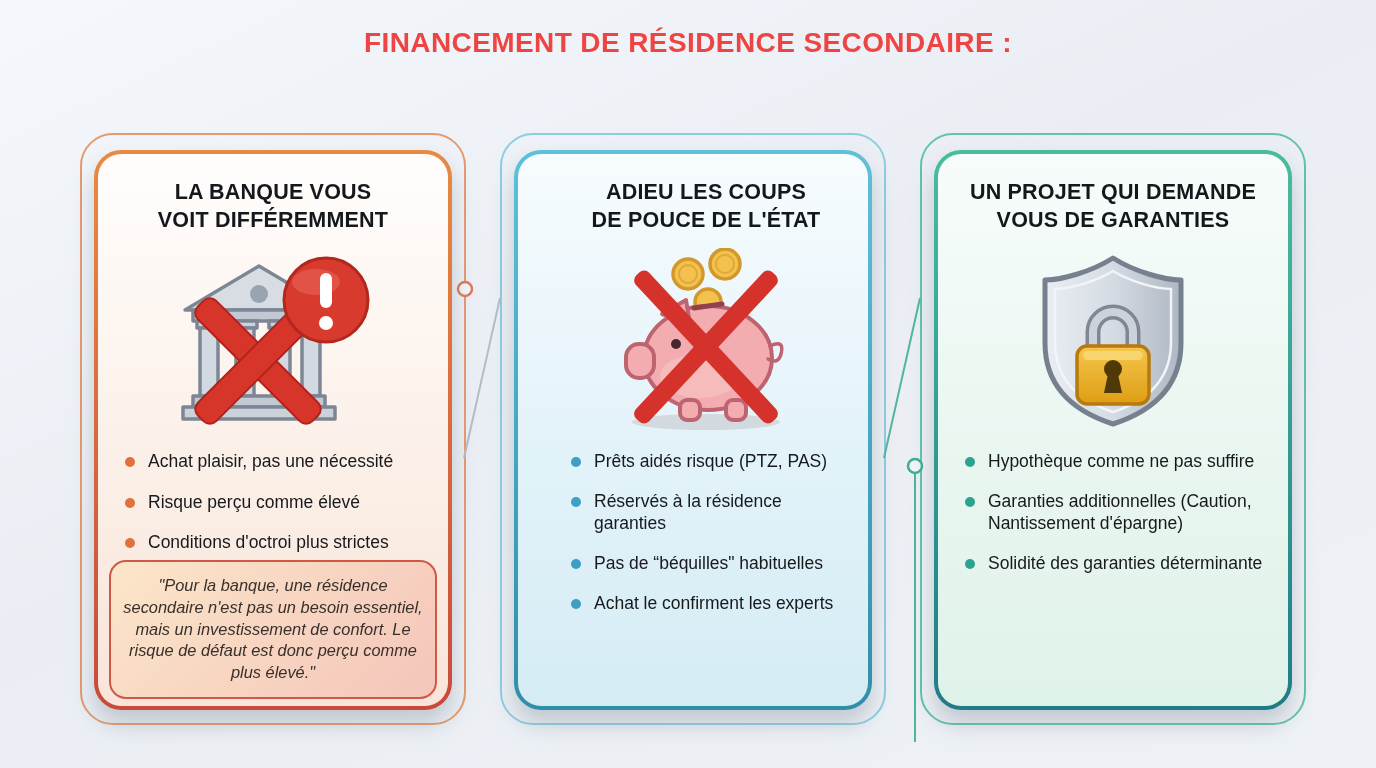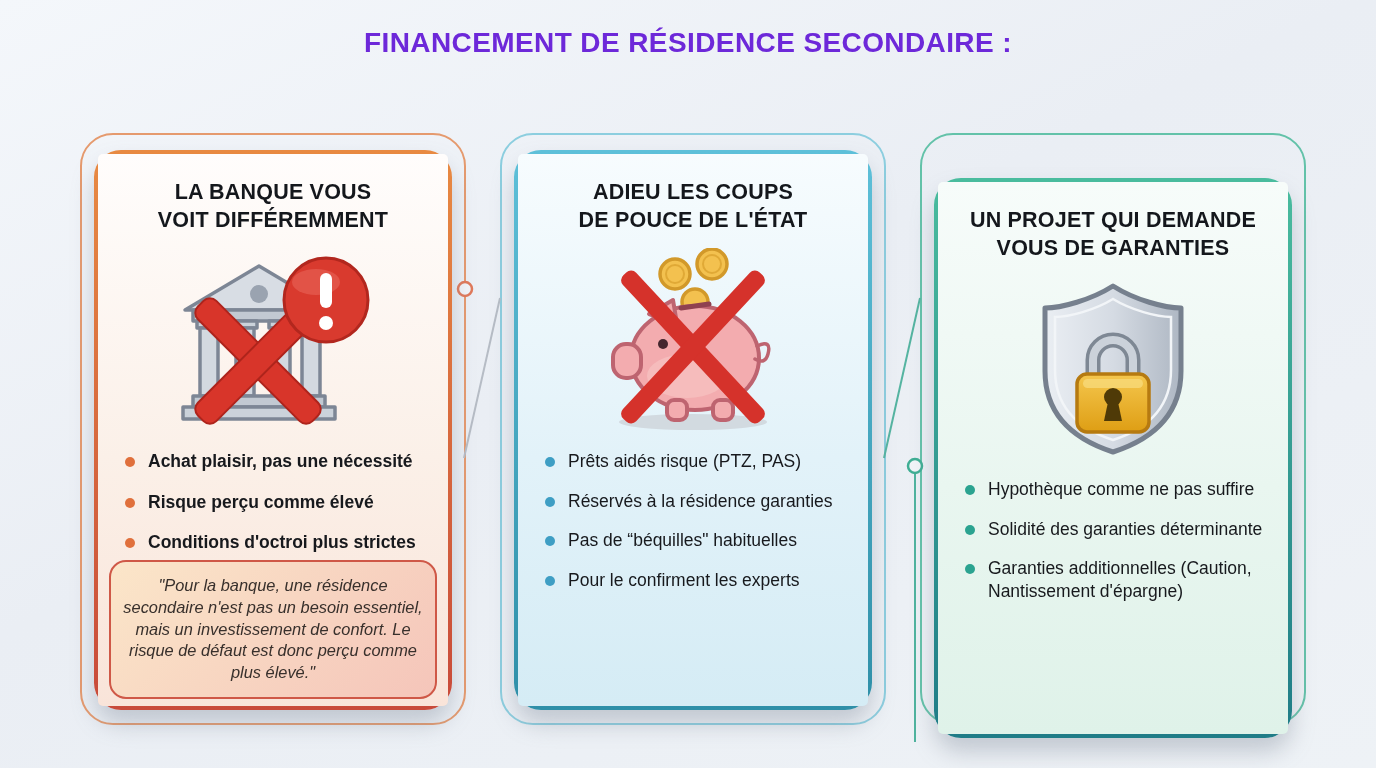--- a/index.html
+++ b/index.html
@@ -5,46 +5,46 @@
   html,body{margin:0;padding:0;}
   body{
     width:1376px;height:768px;overflow:hidden;position:relative;
     background:linear-gradient(155deg,#F4F7FB 0%,#EAEEF4 45%,#EEF2F6 100%);
     font-family:"Liberation Sans", sans-serif;
     -webkit-font-smoothing:antialiased;
   }
   .deco{position:absolute;left:0;top:0;z-index:0;}
   .title{
     position:absolute;top:26px;left:0;width:100%;z-index:2;
-    text-align:center;color:#6d28d9;font-weight:bold;
+    text-align:center;color:#ef4444;font-weight:bold;
     font-size:28px;line-height:1.24;letter-spacing:.4px;
   }
   .card{
     position:absolute;top:150px;width:358px;height:560px;z-index:1;
     border-radius:27px;padding:4px;box-sizing:border-box;
     box-shadow:0 14px 22px rgba(125,136,152,.38);
   }
   .card1{left:94px;background:linear-gradient(180deg,#E88A42,#C84A3A);}
   .card2{left:514px;background:linear-gradient(180deg,#5EC0D9,#2F8FA8);}
-  .card3{left:934px;background:linear-gradient(180deg,#4ABC9E,#1F7C87);margin-top:28px;}
+  .card3{left:934px;background:linear-gradient(180deg,#4ABC9E,#1F7C87);}
   .card-body{
-    width:100%;height:100%;border-radius:5px;position:relative;overflow:hidden;
+    width:100%;height:100%;border-radius:23px;position:relative;overflow:hidden;
     box-sizing:border-box;
   }
   .card1 .card-body{background:linear-gradient(180deg,#FFFDFC 0%,#FBF0E8 55%,#F9E4D9 100%);}
-  .card2 .card-body{background:linear-gradient(180deg,#F7FCFE 0%,#E2F2F9 55%,#D5ECF5 100%);}
+  .card2 .card-body{background:linear-gradient(180deg,#F7FCFE 0%,#E2F2F9 55%,#D5ECF5 100%);padding-left:26px;}
   .card3 .card-body{background:linear-gradient(180deg,#F7FCFA 0%,#E9F6F0 55%,#DFF2E9 100%);}
   .card-title{
     margin:24px 14px 0 14px;text-align:center;color:#14171C;
     font-size:21.5px;font-weight:bold;line-height:1.32;letter-spacing:.2px;
   }
   .icon-wrap{height:196px;margin-top:9px;display:flex;align-items:center;justify-content:center;}
   ul.bullets{list-style:none;margin:10px 0 0 0;padding:0 18px 0 27px;}
   ul.bullets li{display:flex;margin-bottom:17px;font-size:17.5px;line-height:1.3;color:#17191D;}
-  .card1 ul.bullets li{margin-bottom:18px;font-weight:bold;}
+  .card1 ul.bullets li{margin-bottom:18px;}
   .dot{flex:0 0 auto;width:10px;height:10px;border-radius:50%;margin:7px 13px 0 0;}
   .card1 .dot{background:#E0703C;}
   .card2 .dot{background:#3E9EC4;}
   .card3 .dot{background:#2BA390;}
   .quote{
     position:absolute;left:11px;right:11px;bottom:7px;box-sizing:border-box;
     border:2.5px solid #CF5847;border-radius:17px;
     background:linear-gradient(135deg,#FBE6C9 0%,#F8D7C2 45%,#F5C5BA 100%);
     padding:13px 12px;text-align:center;font-style:italic;
     font-size:16.4px;line-height:1.33;color:#38302C;
@@ -162,21 +162,21 @@
       <li>
           <span class="dot"></span>
           <span>Réservés à la résidence garanties</span>
         </li>
       <li>
           <span class="dot"></span>
           <span>Pas de “béquilles" habituelles</span>
         </li>
       <li>
           <span class="dot"></span>
-          <span>Pour le confirment les experts</span>
+          <span>Achat le confirment les experts</span>
         </li>
     </ul>
   </div>
 </section>
 
 <section class="card card3">
   <div class="card-body">
     <h2 class="card-title">
       <span>UN PROJET QUI DEMANDE</span><br>
       <span>VOUS DE GARANTIES</span>
@@ -208,21 +208,21 @@
         </g>
       </svg>
     </div>
     <ul class="bullets">
       <li>
           <span class="dot"></span>
           <span>Hypothèque comme ne pas suffire</span>
         </li>
       <li>
           <span class="dot"></span>
+          <span>Garanties additionnelles (Caution, Nantissement d'épargne)</span>
+        </li>
+      <li>
+          <span class="dot"></span>
           <span>Solidité des garanties déterminante</span>
-        </li>
-      <li>
-          <span class="dot"></span>
-          <span>Garanties additionnelles (Caution, Nantissement d'épargne)</span>
         </li>
     </ul>
   </div>
 </section>
 
 </body></html>

